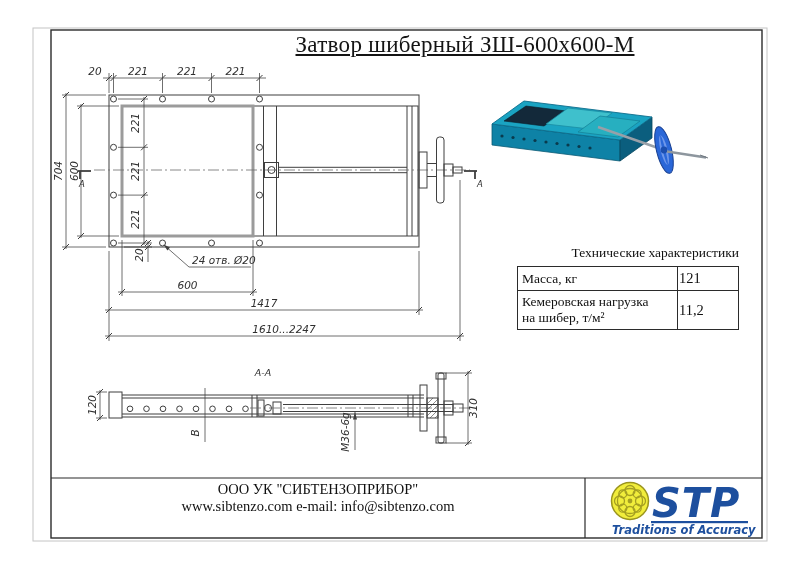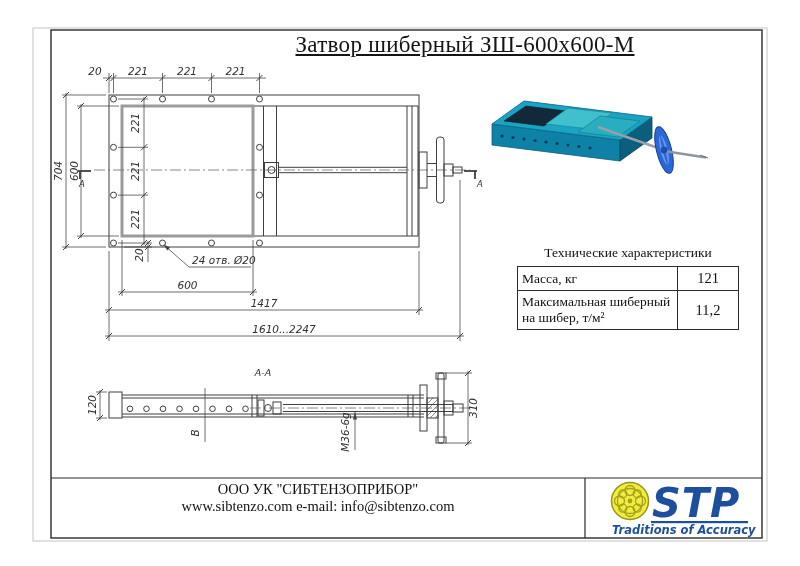--- a/index.html
+++ b/index.html
@@ -8,25 +8,25 @@
   .abs{position:absolute;}
   
   .dim{font:italic 10.5px "DejaVu Sans",sans-serif;fill:#2f2f2f;}
   .dim-s{font:italic 8.5px "DejaVu Sans",sans-serif;fill:#2f2f2f;}
   .dim-m{font:italic 9.5px "DejaVu Sans",sans-serif;fill:#2f2f2f;}
   .logo-stp{font:italic 700 40px "DejaVu Sans",sans-serif;fill:#1d4f9e;letter-spacing:1px;}
   .logo-tag{font:italic 700 11.5px "DejaVu Sans",sans-serif;fill:#1d4f9e;}
   
   #title{left:200px;top:32px;width:530px;text-align:center;font-size:23px;color:#141414;letter-spacing:.3px;text-decoration:underline;}
   #spec{left:517px;top:245px;width:222px;color:#111;}
-  #spec .caption{text-align:center;font-size:13.5px;margin-bottom:5px;}
+  #spec .caption{text-align:right;font-size:13.5px;margin-bottom:5px;}
   #spec table{border-collapse:collapse;width:100%;table-layout:fixed;padding-left:24px;}
   #spec td{border:1px solid #2b2b2b;font-size:13.5px;vertical-align:middle;}
   #spec td.lbl{padding:1px 3px 1px 4px;line-height:1.15;}
-  #spec td.val{width:58px;text-align:center;font-size:14.5px;}
+  #spec td.val{width:58px;text-align:left;font-size:14.5px;}
   #spec tr.r1 td{height:21px;}
   #spec tr.r2 td{height:36px;}
   #footer{left:52px;top:481px;width:532px;text-align:center;color:#101010;}
   #footer .f1{font-size:14.5px;line-height:17px;}
   #footer .f2{font-size:14.5px;line-height:17px;}
   #footer .f3{font-size:14.5px;line-height:17px;}
 </style>
 </head>
 <body>
 
@@ -283,21 +283,21 @@
   <div id="spec" class="abs">
     <div class="caption">Технические характеристики</div>
     <table>
       <tbody>
           <tr class="r1">
         <td class="lbl"><span>Масса, кг</span></td>
         <td class="val">121</td>
       </tr>
       <tr class="r2">
         <td class="lbl">
-          <span style="display:block">Максимальная шиберный</span>
+          <span style="display:block">Кемеровская нагрузка</span>
           <span style="display:block">на шибер, т/м²</span>
         </td>
         <td class="val">11,2</td>
       </tr>
     </tbody>
       </table>
   </div>
 
   <div id="footer" class="abs">
     <div class="f1">ООО УК "СИБТЕНЗОПРИБОР"</div>

